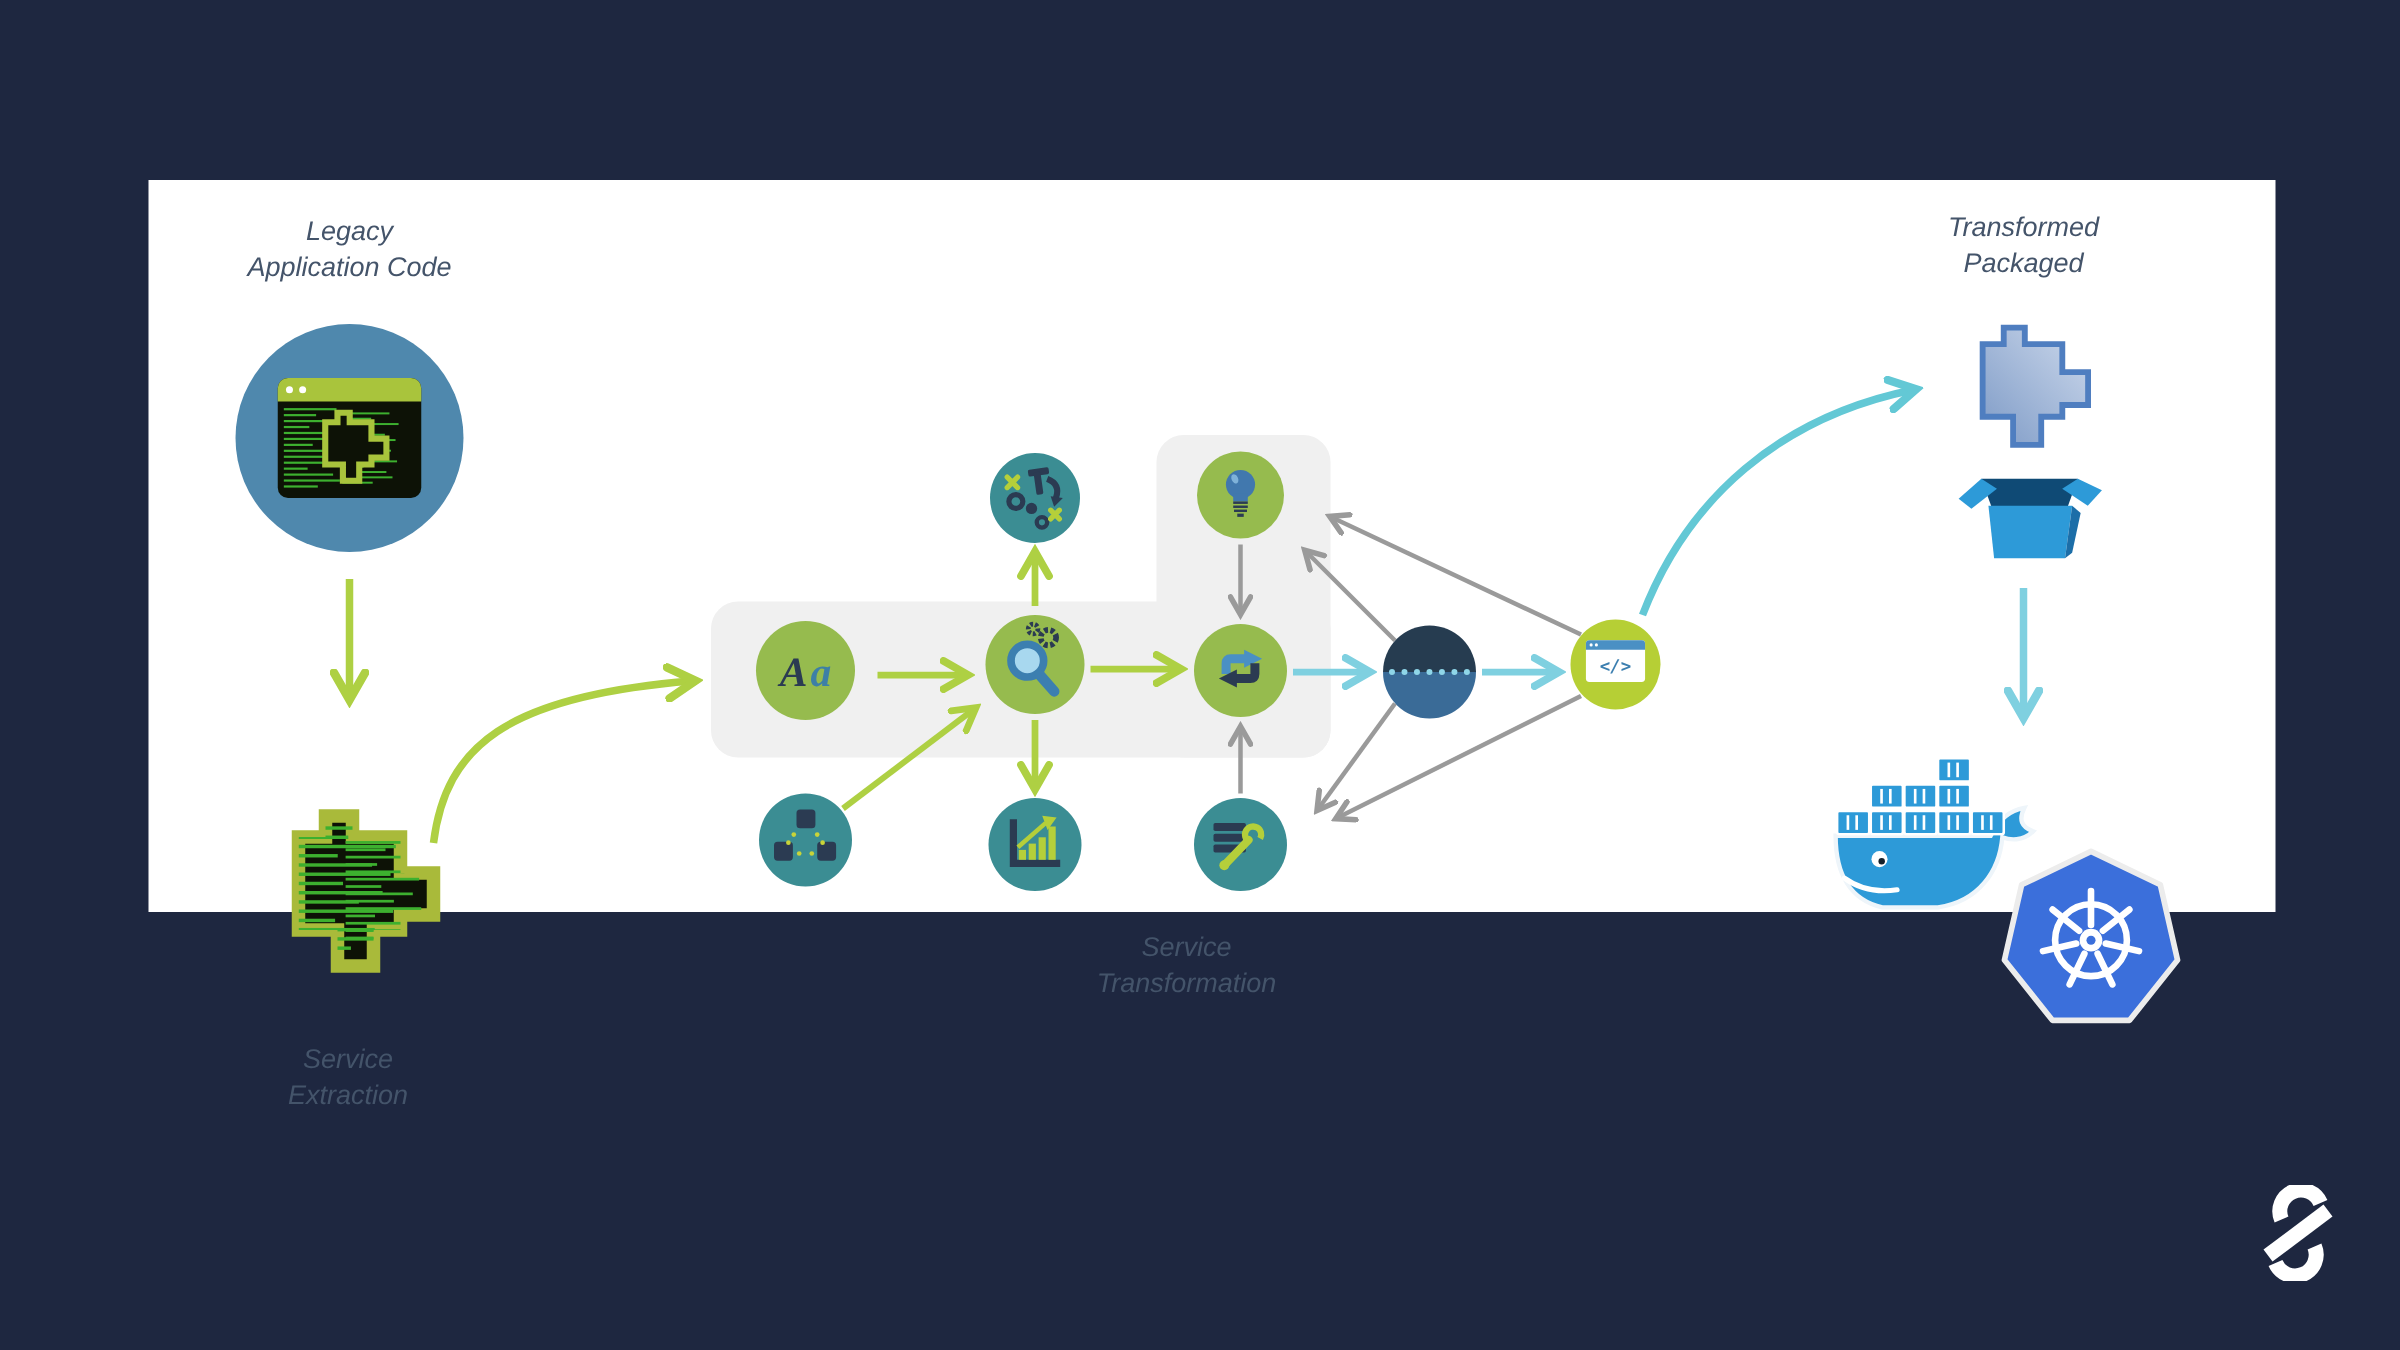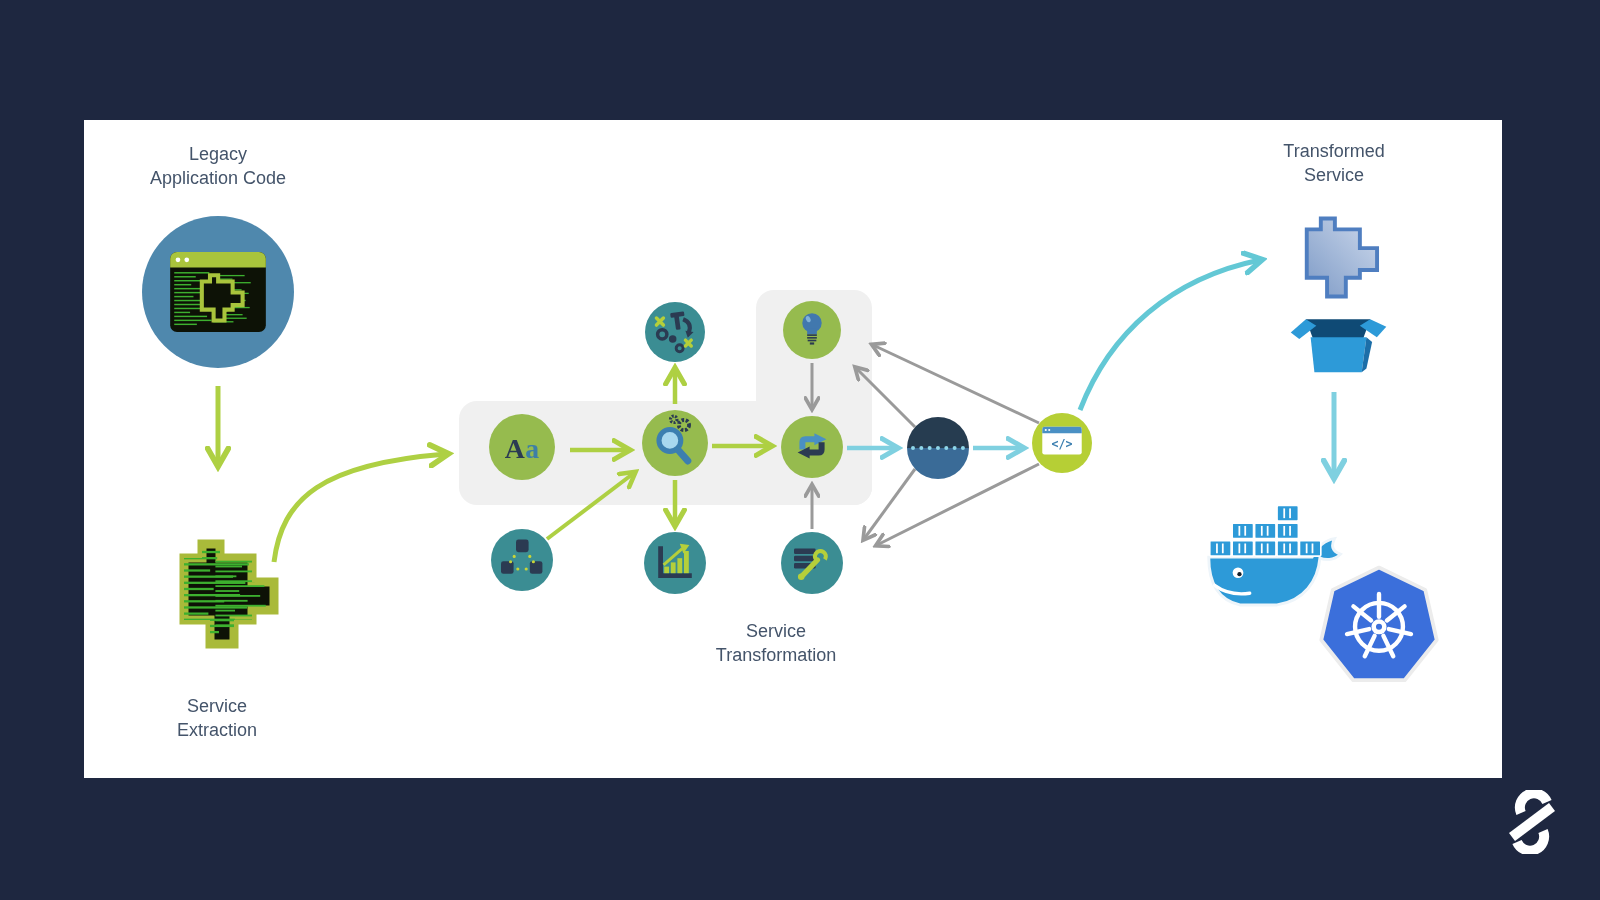--- a/index.html
+++ b/index.html
@@ -4,21 +4,21 @@
 <style>
   :root{
     --bg:#1e2740; --panel:#ffffff; --label:#44546a; --gray-region:#f0f0f0;
     --green-circle:#96bb4e; --teal-circle:#3b8d93; --code-circle:#b6cf35;
     --lime:#aed043; --gray-arrow:#9a9a9a; --lightblue-arrow:#7fd0e0; --teal-arrow:#63c8d5;
     --legacy-circle:#4f88ad; --navy-icon:#2b3b52; --split-top:#263c50; --split-bottom:#3a6b97;
   }
   *{margin:0;padding:0;box-sizing:border-box;}
   html,body{width:1600px;height:900px;overflow:hidden;}
   body{background:var(--bg);position:relative;font-family:"Liberation Sans",sans-serif;}
-  #panel{position:absolute;left:84px;top:120px;width:1418px;height:658px;background:var(--panel);}
+  #panel{position:absolute;left:99px;top:120px;width:1418px;height:488px;background:var(--panel);font-style:italic;}
   .gray-band{position:absolute;background:var(--gray-region);border-radius:18px;z-index:1;}
   #arrows{position:absolute;left:0;top:0;z-index:2;}
   .node{position:absolute;border-radius:50%;display:flex;align-items:center;justify-content:center;z-index:3;}
   .node-green{background:var(--green-circle);}
   .node-teal{background:var(--teal-circle);}
   .node-code{background:var(--code-circle);}
   .node-legacy{background:var(--legacy-circle);}
   .split-face{position:absolute;inset:0;border-radius:50%;background:linear-gradient(var(--split-top) 50%,var(--split-bottom) 50%);}
   .split-dots{position:absolute;left:6%;right:6%;top:calc(50% - 2px);border-top:4px dotted #8fd6e8;}
   .lbl{position:absolute;width:200px;text-align:center;white-space:pre-line;font-size:18px;line-height:1.32;color:var(--label);z-index:4;}
@@ -102,21 +102,21 @@
     <path class="a-lb" stroke-width="5" marker-end="url(#mk-lb)" d="M1250,272 L1250,356"></path>
   </svg>
 
   <div class="lbl" style="left:34px;top:23px">Legacy
 Application Code</div>
   <div class="lbl" style="left:33px;top:575px">Service
 Extraction</div>
   <div class="lbl" style="left:592px;top:500px">Service
 Transformation</div>
   <div class="lbl" style="left:1150px;top:20px">Transformed
-Service</div>
+Packaged</div>
 
   <div class="node node-legacy" style="left:58px;top:96px;width:152px;height:152px">
     <svg width="98" height="82" viewBox="0 0 100 84">
       <rect x="1" y="1" width="98" height="82" rx="7" fill="#0d1206"></rect>
       <path d="M8,1 H92 A7,7 0 0 1 99,8 V17 H1 V8 A7,7 0 0 1 8,1 Z" fill="#a9c43c"></path>
       <circle cx="9" cy="9" r="2.4" fill="#fff"></circle>
         <circle cx="18" cy="9" r="2.4" fill="#fff"></circle>
       <use href="#code-lines" x="4" y="19" width="58" height="62"></use>
       <use href="#code-lines" x="44" y="19" width="52" height="62"></use>
       <use href="#svc-shape" x="26" y="22" width="52" height="52" fill="#0d1206" stroke="#a9c43c" stroke-width="9"></use>

